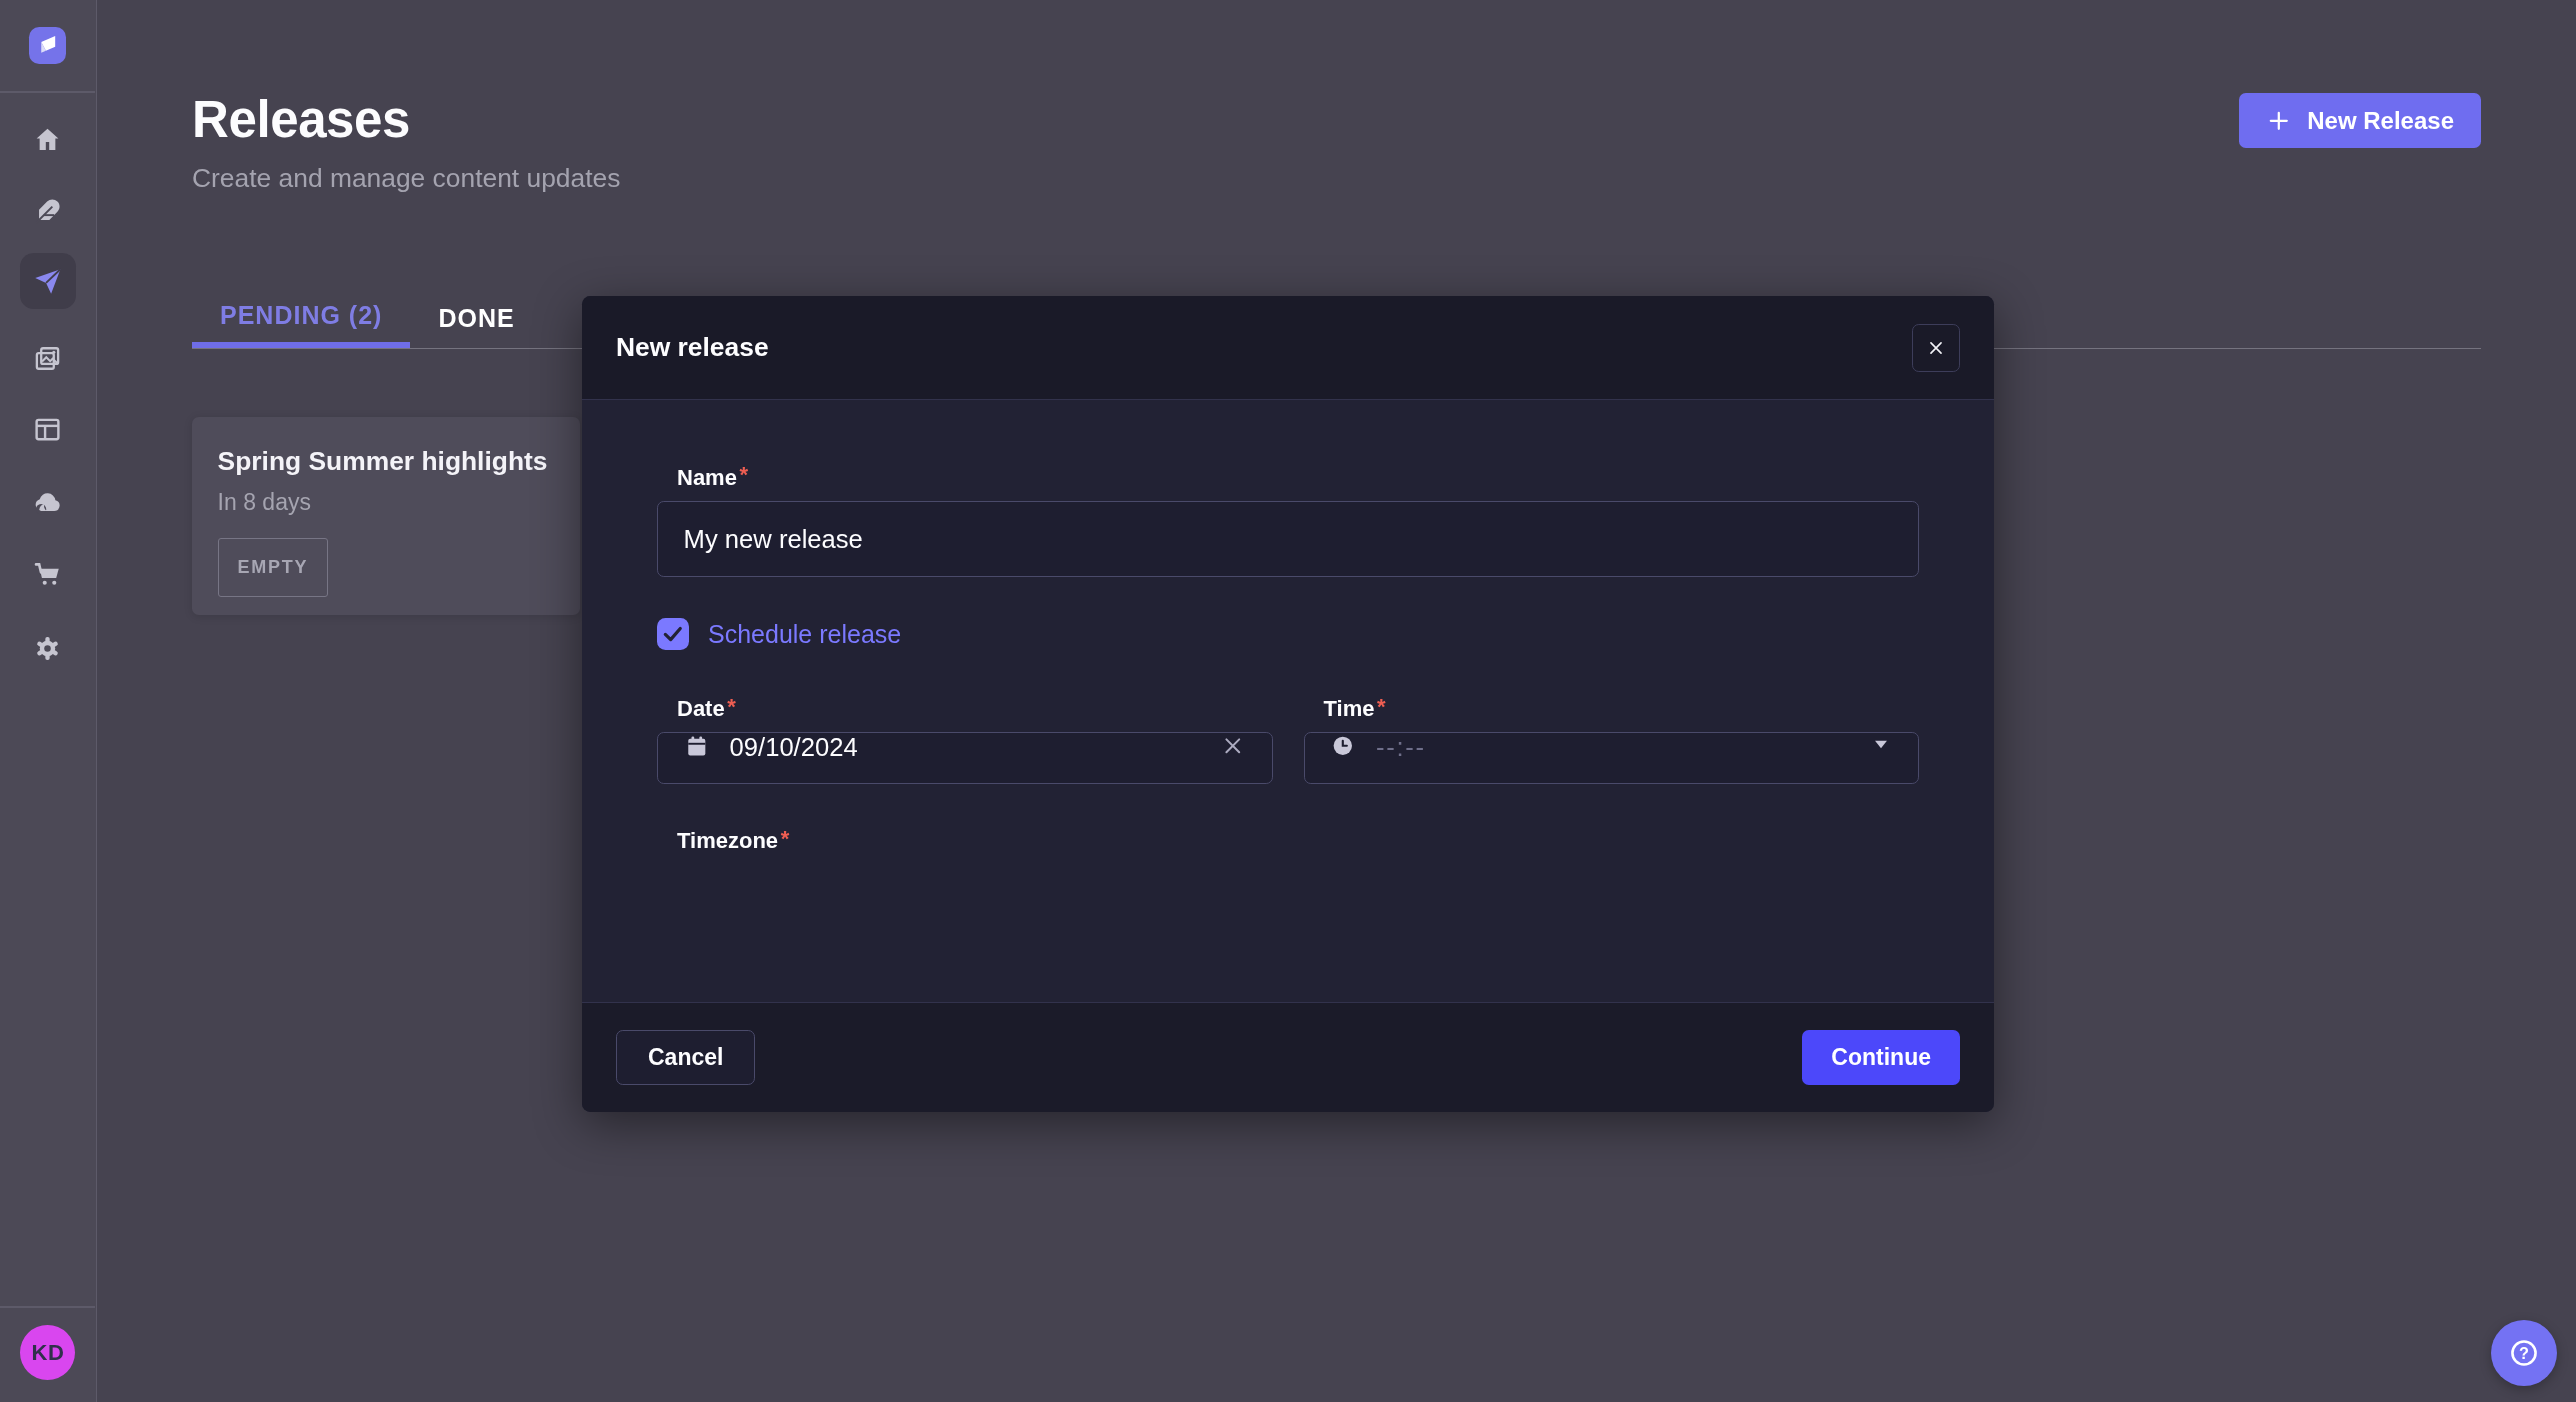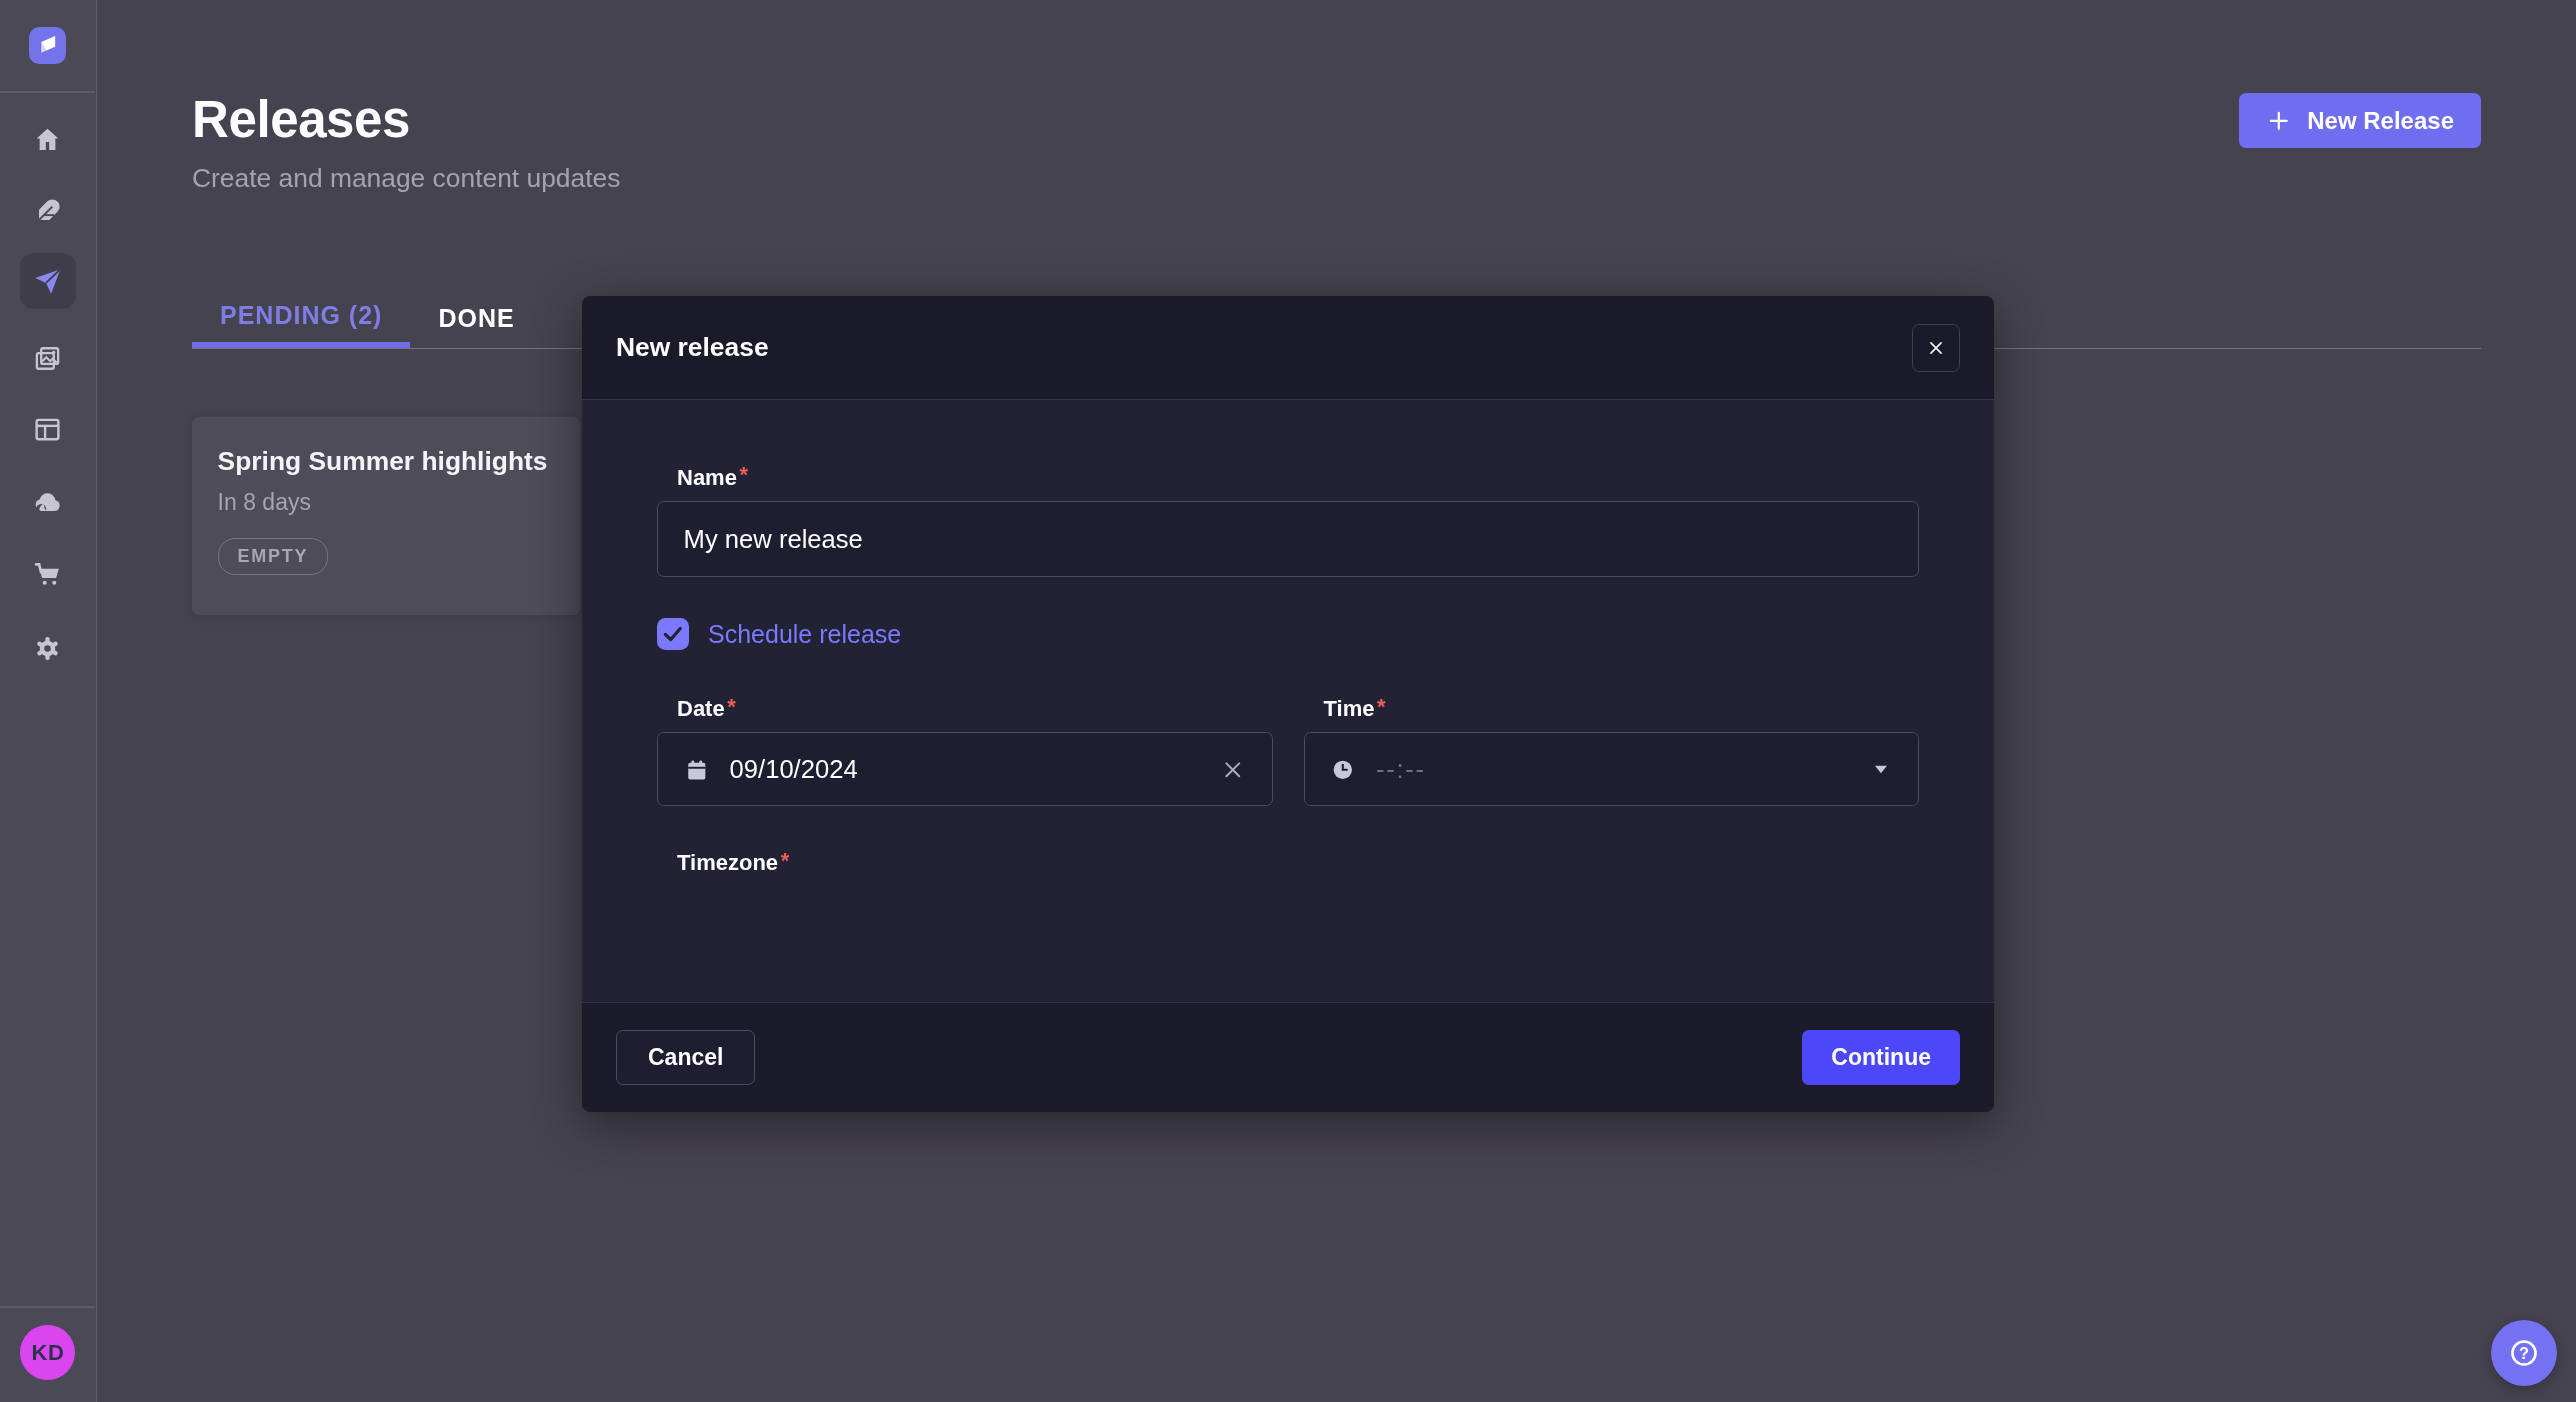--- a/index.html
+++ b/index.html
@@ -48,21 +48,21 @@
   .tab.active span { color:#7f7de4; }
   .tab.inactive span { color:#ffffff; }
 
   .release-card {
     margin-top:68px; width:388px; height:198px; background:#4f4c5a; border-radius:6.8px;
     padding:29px 25.6px; box-shadow:0 1.7px 8.5px rgba(0,0,0,0.12); cursor:pointer;
   }
   .card-title { font-size:26.4px; font-weight:600; color:#f4f3f8; }
   .card-due { margin-top:12px; font-size:23px; color:#a5a4b0; }
   .card-badge {
-    display:inline-block; margin-top:22px; padding:7px 19px; border:1.7px solid #777585; border-radius:17px;
+    display:inline-block; margin-top:22px; padding:18px 19px; border:1.7px solid #777585; border-radius:3px;
     font-size:18px; font-weight:600; letter-spacing:1.7px; color:#a7a6b3;
   }
 
   
   #modal {
     position:absolute; left:582px; top:296px; width:1412px; height:816px; z-index:10;
     background:#222234; border-radius:8.5px; box-shadow:0 12px 48px rgba(0,0,0,0.45);
     display:flex; flex-direction:column;
   }
   .modal-header {
@@ -80,22 +80,22 @@
   .req { color:#ee5e52; font-size:22px; font-weight:600; margin-left:2.6px; position:relative; top:-2.6px; }
   .text-input {
     width:100%; height:76px; background:#1e1e30; border:1.7px solid #4a4a6a; border-radius:6.8px;
     color:#fdfdff; font-size:25.6px; padding:0 25.6px; font-family:inherit; outline:none;
   }
   .checkbox-row { margin-top:41px; display:flex; align-items:center; gap:19px; cursor:pointer; }
   .checkbox { width:32px; height:32px; background:#7b79ff; border-radius:8.5px; display:flex; align-items:center; justify-content:center; cursor:pointer; }
   .checkbox-label { font-size:25px; color:#7b79ff; }
   .row-2col { margin-top:46px; display:grid; grid-template-columns:1fr 1fr; gap:31px; }
   .combo {
-    height:74px; background:#1e1e30; border:1.7px solid #4a4a6a; border-radius:6.8px;
-    display:flex; align-items:center; padding:0 25.6px; gap:20.4px; cursor:pointer;
+    height:52px; background:#1e1e30; border:1.7px solid #4a4a6a; border-radius:6.8px;
+    display:flex; align-items:flex-start; padding:0 25.6px; gap:20.4px; cursor:pointer;
   }
   .combo-text { font-size:25.6px; color:#fdfdff; }
   .combo-text.placeholder { color:#6f6f8a; letter-spacing:1.7px; }
   .flex-spacer { flex:1; }
   .tz-row { margin-top:44px; }
   .icon-btn { background:none; border:none; padding:0; display:flex; align-items:center; justify-content:center; cursor:pointer; }
   .modal-footer {
     flex:none; height:110px; background:#1b1b29; border-top:1.7px solid #32324c; border-radius:0 0 8.5px 8.5px;
     display:flex; align-items:center; justify-content:space-between; padding:0 34px;
   }

